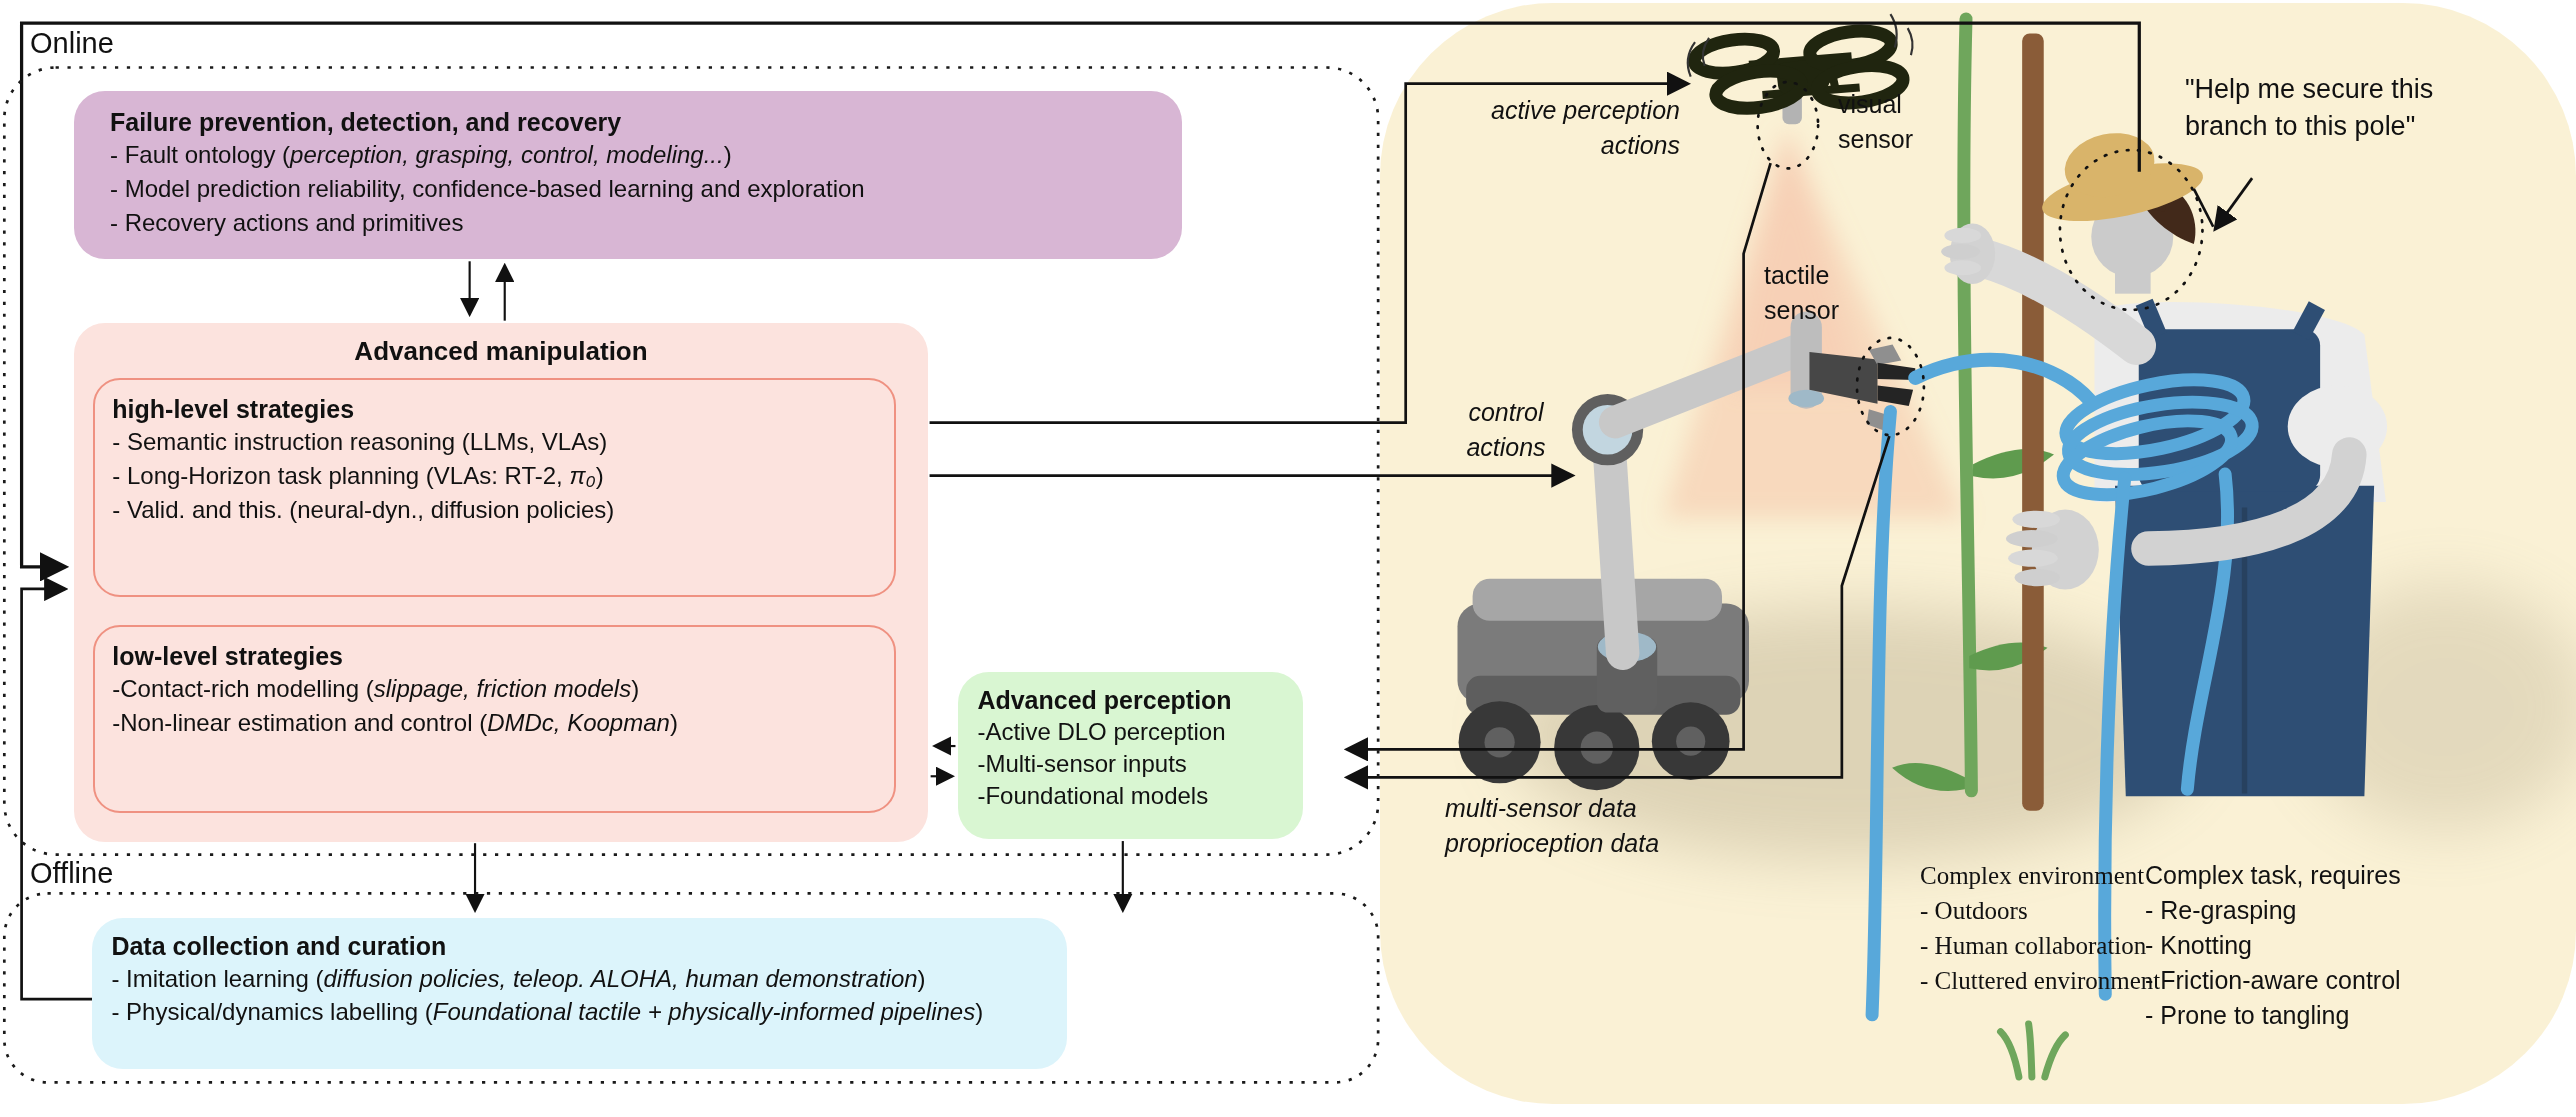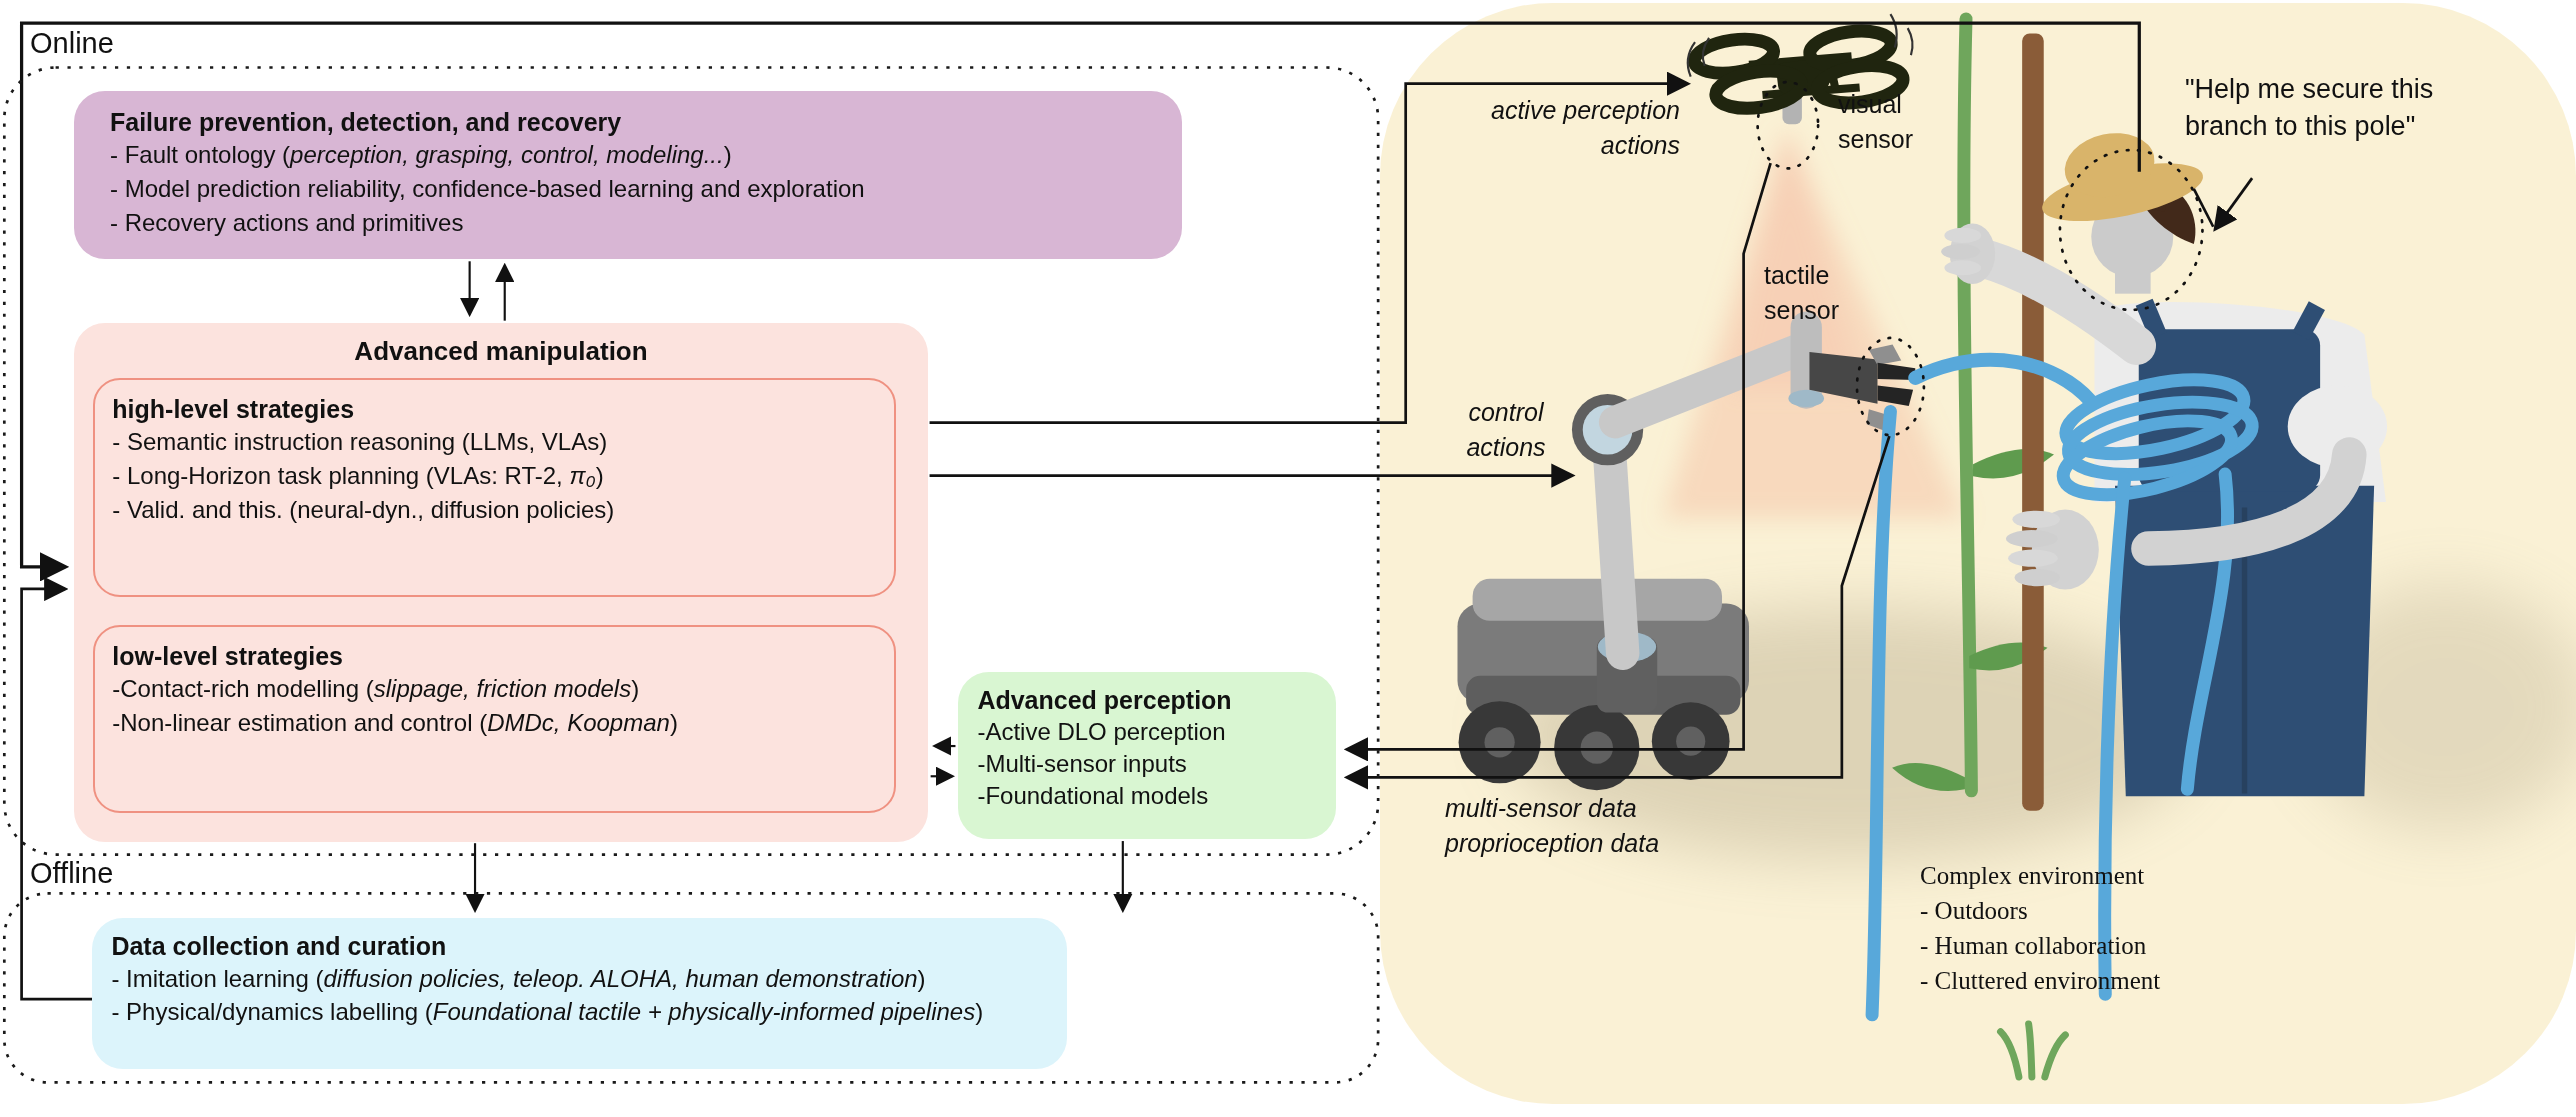--- a/index.html
+++ b/index.html
@@ -14,21 +14,21 @@
   .box .bt{font-weight:bold;font-size:25px;line-height:31px;}
   .box .bi{font-size:24px;line-height:34px;white-space:nowrap;}
   .it{font-style:italic;}
   #box-failure{left:74px;top:91px;width:1108px;height:168px;background:var(--purple_box,#d8b6d4);padding:16px 0 0 36px;}
   #box-manip{left:74px;top:323px;width:854px;height:519px;background:var(--pink_box,#fce3de);}
   #box-manip .bt{text-align:center;margin-top:13px;font-size:26px;}
   .inner{border:2.2px solid var(--pink_border,#ef9181);border-radius:27px;background:var(--pink_box,#fce3de);
          box-sizing:border-box;padding:14px 0 0 17.3px;}
   #box-high{left:93px;top:378px;width:803px;height:219px;}
   #box-low{left:93px;top:625px;width:803px;height:188px;}
-  #box-perc{left:958px;top:672px;width:378px;height:167px;background:var(--green_box,#d9f6d2);padding:13px 0 0 19.4px;}
+  #box-perc{left:958px;top:672px;width:345px;height:167px;background:var(--green_box,#d9f6d2);padding:13px 0 0 19.4px;}
   #box-perc .bi{font-size:24px;line-height:32px;}
   #box-data{left:92px;top:918px;width:975px;height:151px;background:var(--blue_box,#dcf4fb);padding:13px 0 0 19.4px;}
   #box-data .bi{line-height:33px;}
   
   .seclabel{font-size:29px;color:#111;}
   
   .flow{font-style:italic;font-size:25px;line-height:35px;white-space:pre-line;}
   
   .illtext{font-size:25px;line-height:35px;white-space:pre-line;}
   #speech{font-size:27px;line-height:37px;white-space:pre-line;}
@@ -263,15 +263,22 @@
 
   <div class="abs" id="speech" style="left:2185px;top:71px;">"Help me secure this
 branch to this pole"</div>
 
   <div class="abs listblock" style="left:1920px;top:858px;font-family:Liberation Serif, serif;">
     <div class="lt">Complex environment</div>
     <div class="li">- Outdoors</div>
     <div class="li">- Human collaboration</div>
     <div class="li">- Cluttered environment</div>
   </div>
+  <div class="abs listblock" style="left:2145px;top:858px;">
+    <div class="lt">Complex task, requires</div>
+    <div class="li">- Re-grasping</div>
+    <div class="li">- Knotting</div>
+    <div class="li">- Friction-aware control</div>
+    <div class="li">- Prone to tangling</div>
+  </div>
 
 </div>
 
 
 </body></html>

